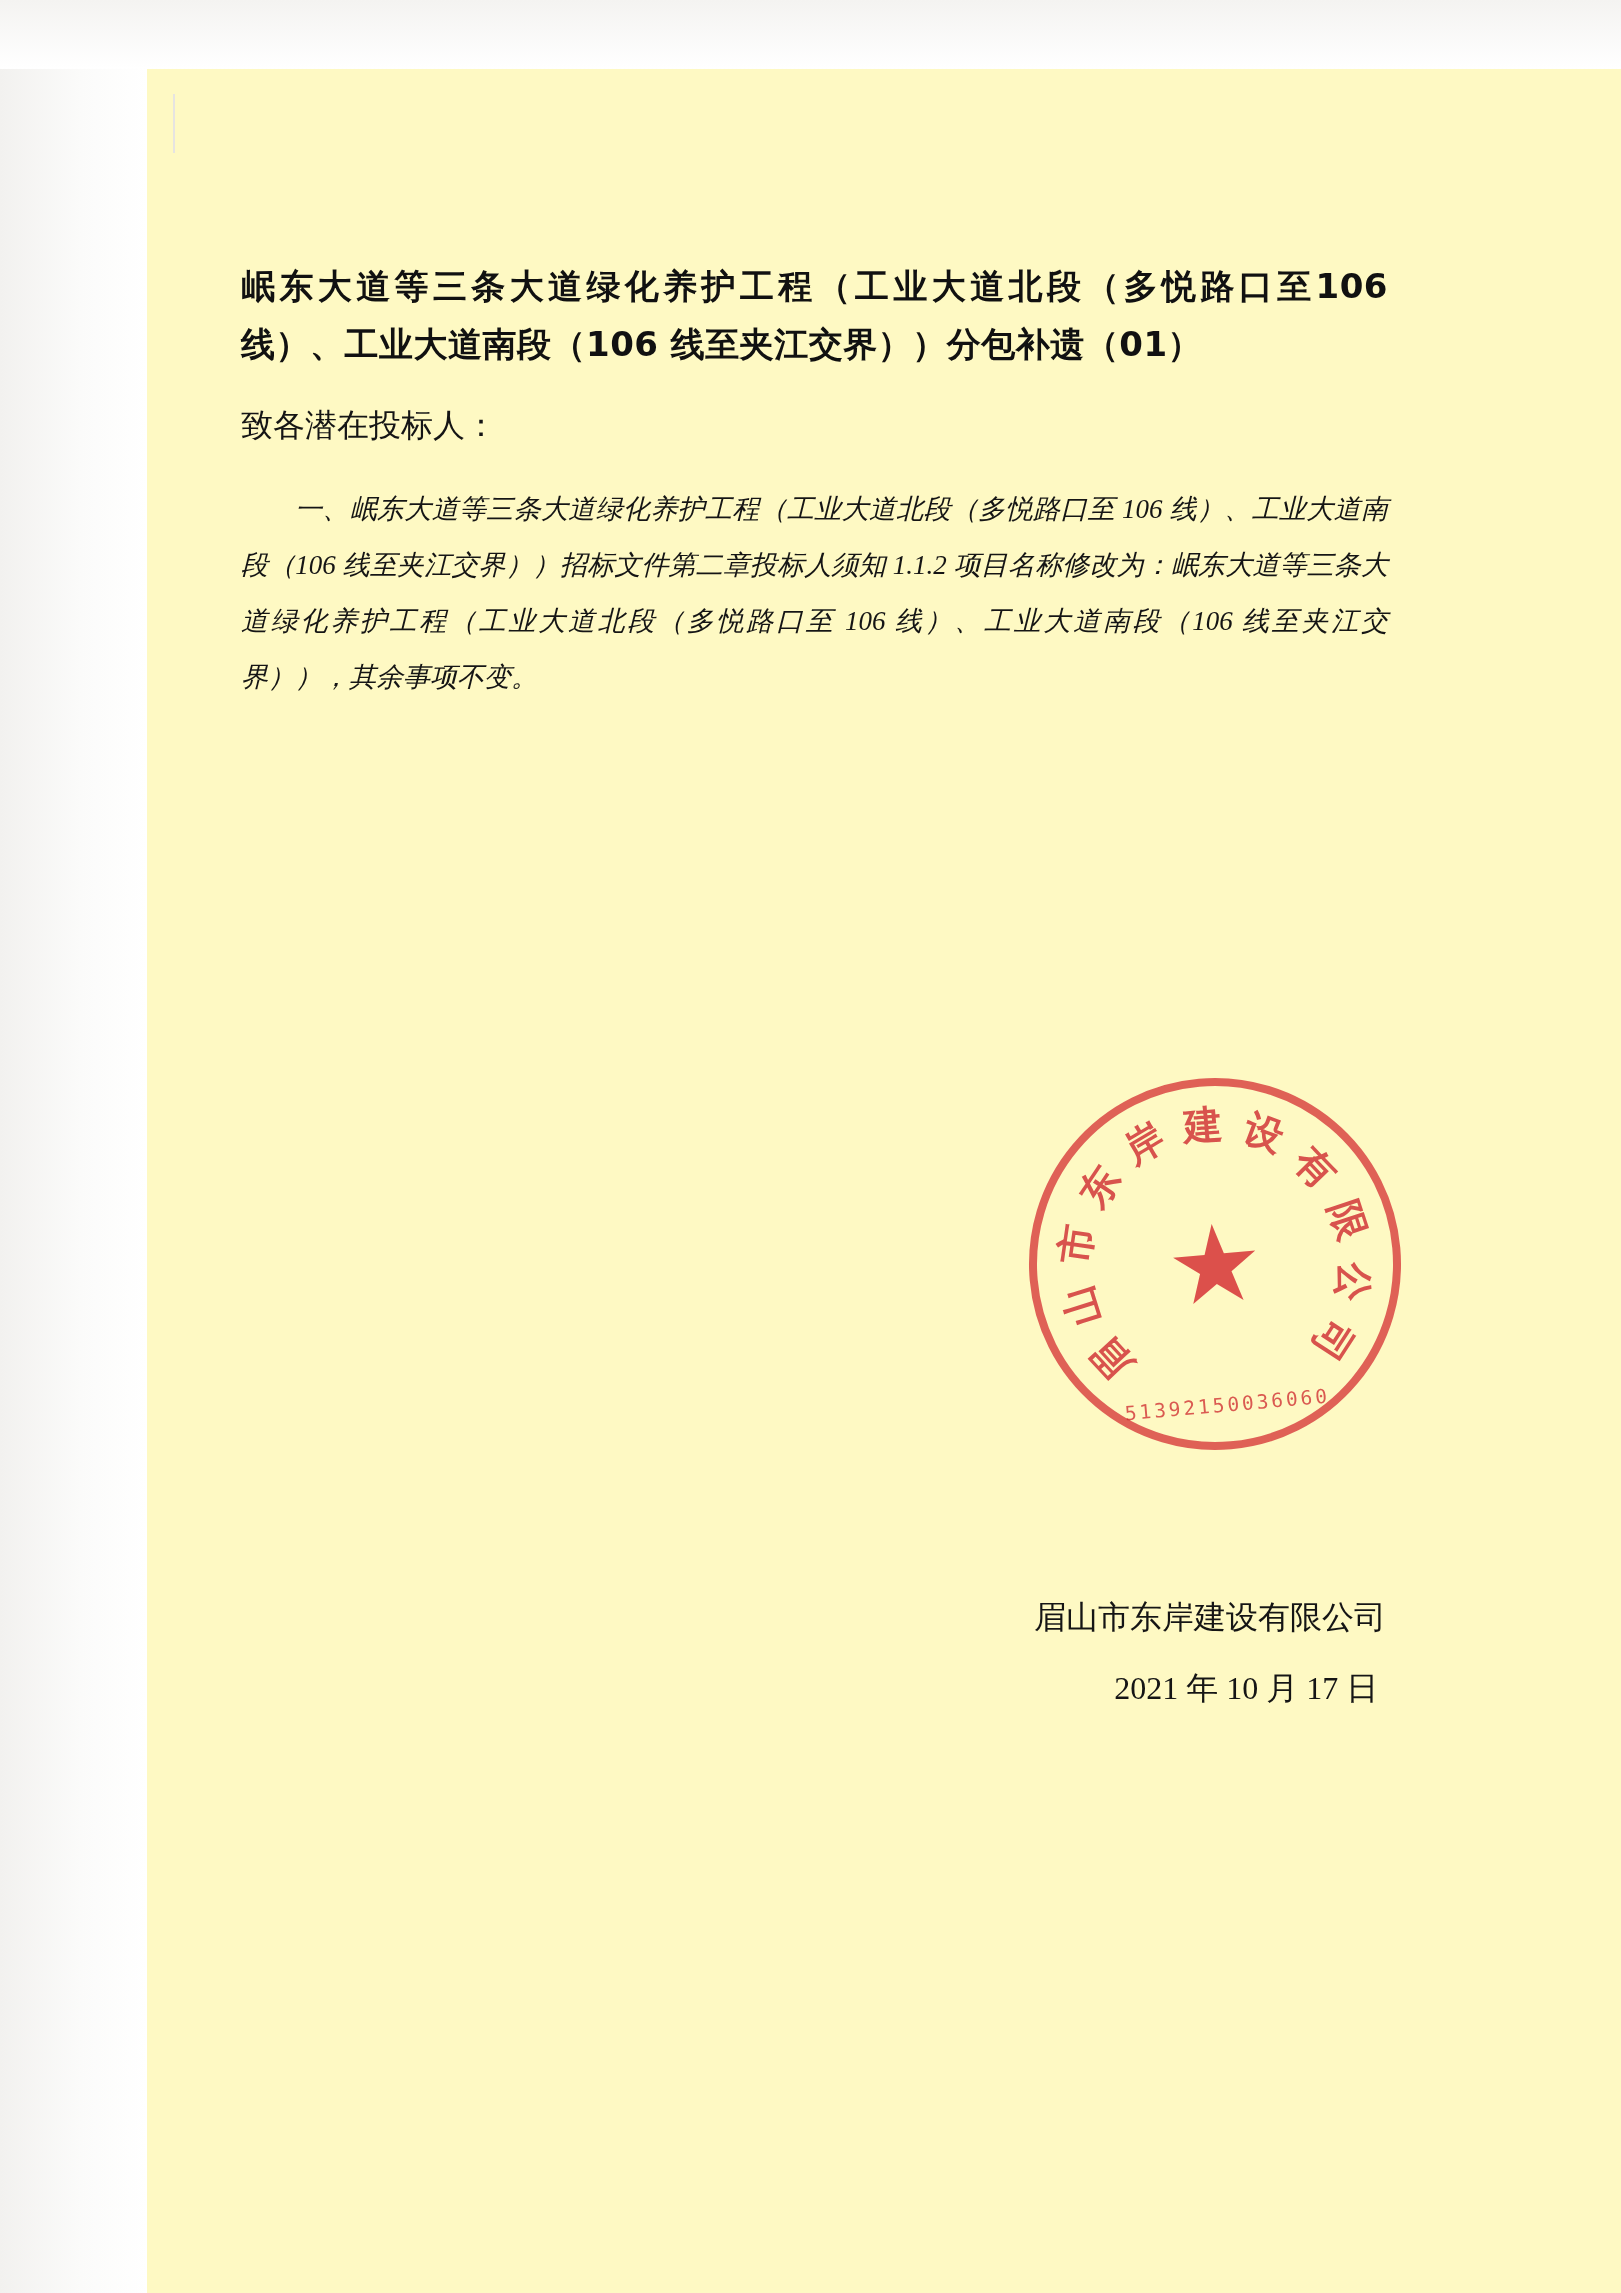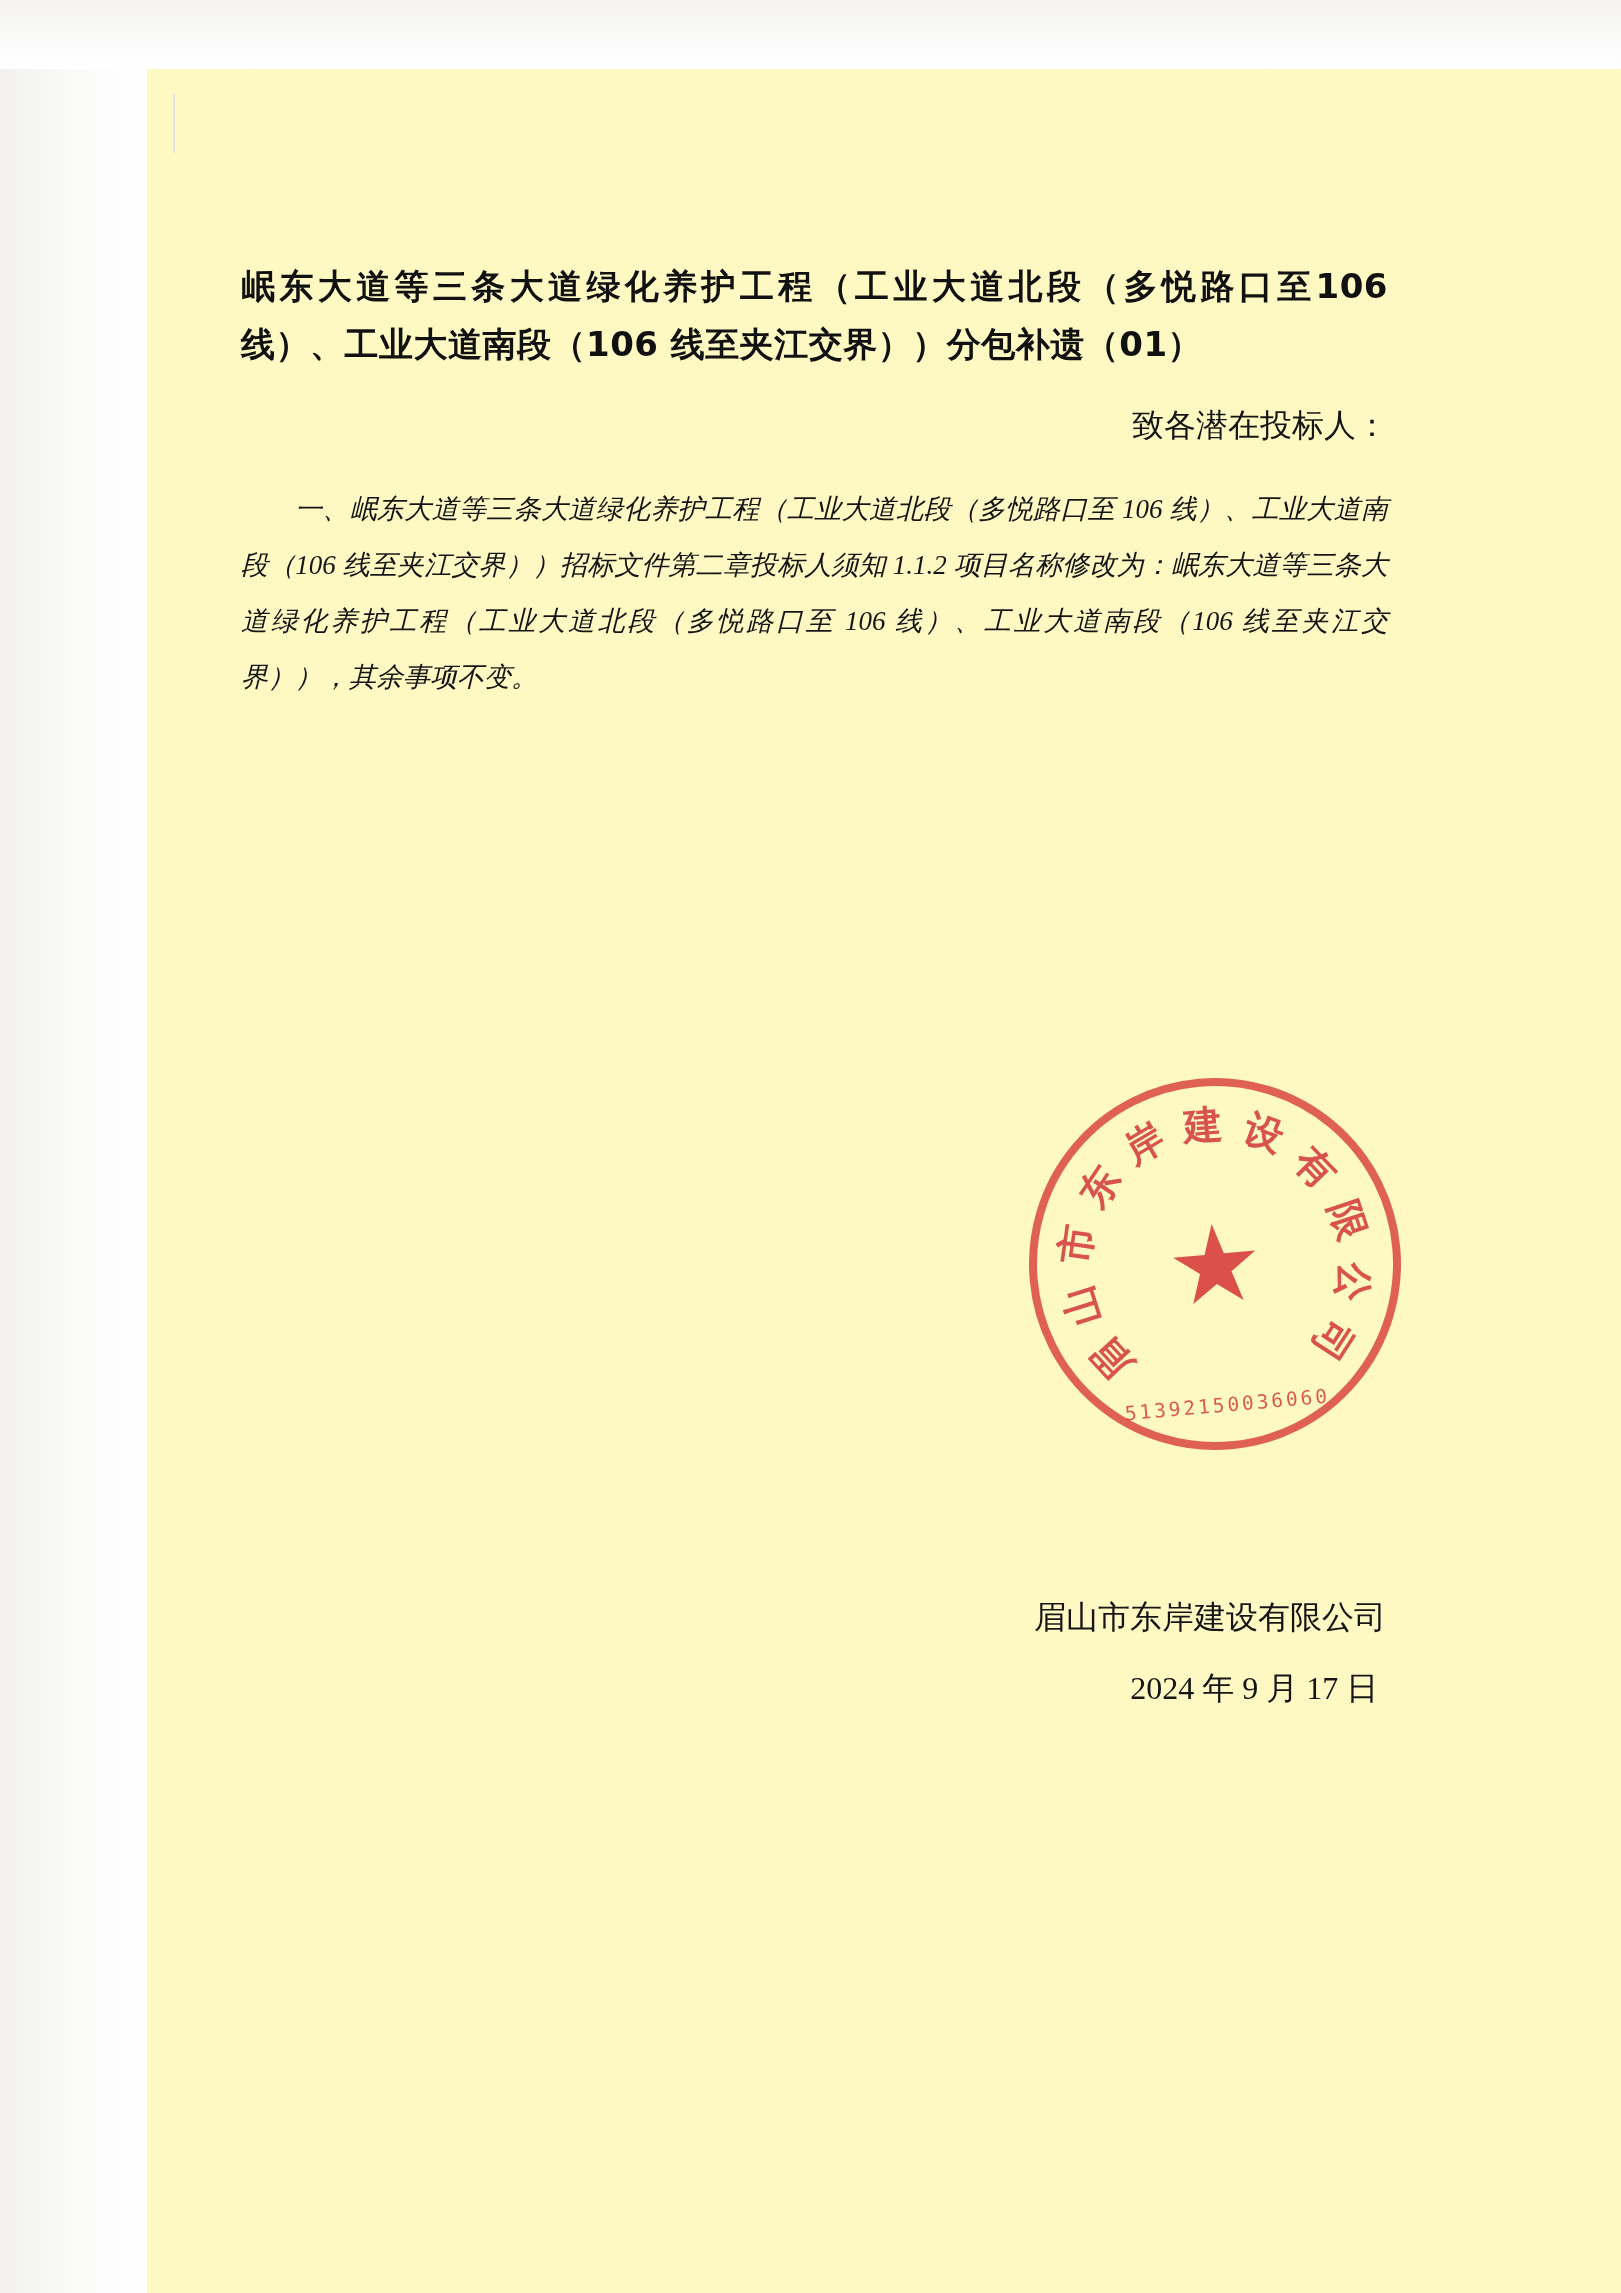--- a/index.html
+++ b/index.html
@@ -62,21 +62,20 @@
     color: #111111;
     margin: 0 0 5.9px 0;
     text-align: justify;
   }
 
   .salutation {
     font-size: 32px;
     line-height: 1.75;
     margin: 23.5px 0 0 0;
     color: #151515;
-    text-align: right;
   }
 
   .para {
     font-size: 27px;
     line-height: 2.08;
     margin: 27.4px 0 0 0;
     text-align: justify;
     text-justify: inter-ideograph;
     color: #151515;
     text-indent: 2em;
@@ -177,21 +176,21 @@
 
     <h1 class="doc-title">岷东大道等三条大道绿化养护工程（工业大道北段（多悦路口至106 线）、工业大道南段（106 线至夹江交界））分包补遗（01）</h1>
 
     <p class="salutation">致各潜在投标人：</p>
 
     <p class="para">一、岷东大道等三条大道绿化养护工程（工业大道北段（多悦路口至 106 线）、工业大道南段（106 线至夹江交界））招标文件第二章投标人须知 1.1.2 项目名称修改为：岷东大道等三条大道绿化养护工程（工业大道北段（多悦路口至 106 线）、工业大道南段（106 线至夹江交界）），其余事项不变。</p>
 
 
     <div class="sign-wrap">
       <div class="sign-company">眉山市东岸建设有限公司</div>
-      <div class="sign-date">2024 年 9 月 17 日</div>
+      <div class="sign-date">2021 年 10 月 17 日</div>
     </div>
 
   </div>
 
   <div class="seal">
     <div class="seal-inner">
       <div class="seal-ring"></div>
       <div class="seal-arc-text" id="seal-arc">
           <span style="transform: translate(-110px, 86px) rotate(-128deg) translate(-50%, -50%);">眉</span>
           <span style="transform: translate(-136px, 30px) rotate(-102.4deg) translate(-50%, -50%);">山</span>

